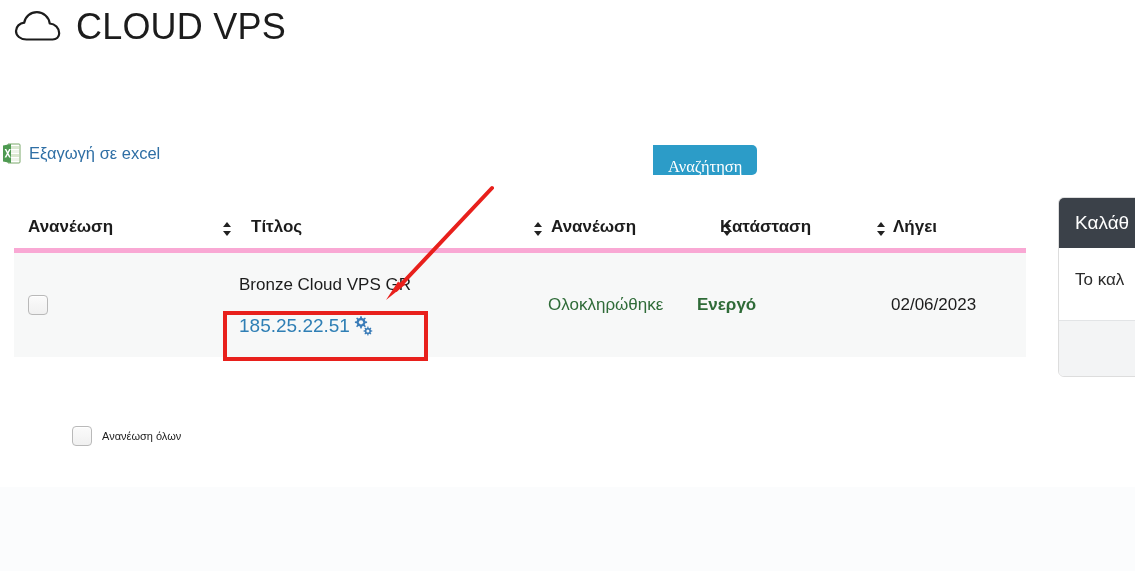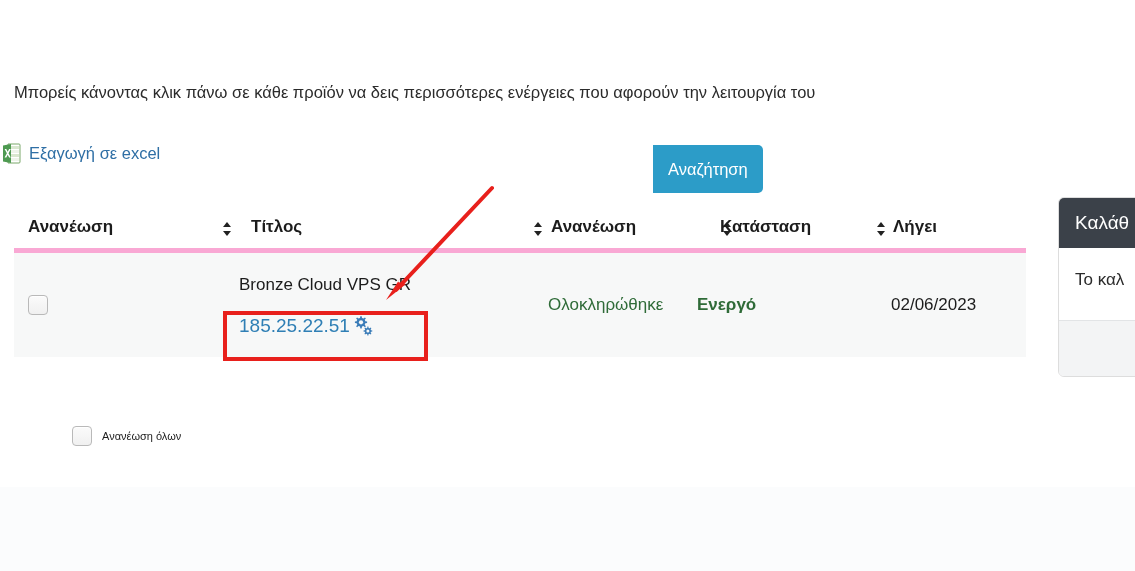--- a/index.html
+++ b/index.html
@@ -84,28 +84,28 @@
     border-radius: 5px 0 0 5px;
     background: linear-gradient(#f2f2f2, #ffffff 42%);
     padding: 0 12px;
     font-size: 16.5px;
     color: #555;
     font-family: "Liberation Sans", sans-serif;
     outline: none;
   }
   .search-input::placeholder { color: #9a9a9a; }
   .search-button {
-    height: 48px;
+    height: 30px;
     padding: 12px 15px;
     border: none;
     border-radius: 0 5px 5px 0;
     background: #2c9cc8;
     color: #ffffff;
     font-size: 16.5px;
-    font-family: Liberation Sans, sans-serif;
+    font-family: Liberation Serif, serif;
     cursor: pointer;
     white-space: nowrap;
   }
 
   
   .table {
     position: absolute;
     left: 14px;
     top: 205px;
     width: 1012px;
@@ -226,22 +226,29 @@
     height: 56px;
   }
 </style>
 </head>
 <body>
 
 <div class="page">
 
   <div class="bottom-band"></div>
 
-
-  <div class="subtitle">Μπορείς κάνοντας κλικ πάνω σε κάθε προϊόν να δεις περισσότερες ενέργειες που αφορούν την λειτουργία του</div>
+  <div class="page-title">
+    <span>
+      <svg class="cloud-icon" width="48" height="34" viewBox="0 0 48 34" fill="none">
+        <path d="M12.5 29.5 C6.2 29.5 2 25.6 2 21 C2 16.7 5.6 13.1 10.2 12.7 C11.2 6.6 16.5 2.2 22.9 2.2 C29.5 2.2 35 7.1 35.7 13.5 C41 13.9 45.2 18.1 45.2 23.3 C45.2 26.8 42.5 29.5 38.6 29.5 Z" stroke="#1c1c1c" stroke-width="2.2" stroke-linejoin="round" fill="none"></path>
+      </svg>
+    </span>
+    <span>CLOUD VPS</span>
+  </div>
+
 
   <a class="export-link">
     <span>
       <svg class="excel-icon" width="20" height="21" viewBox="0 0 20 21">
         <path d="M6 1 H17 A1 1 0 0 1 18 2 V19 A1 1 0 0 1 17 20 H6 Z" fill="#ffffff" stroke="#7aa86b" stroke-width="1"></path>
         <rect x="8" y="3" width="9" height="3" fill="#d9e7cf"></rect>
         <rect x="8" y="7" width="9" height="3" fill="#eef4ea"></rect>
         <rect x="8" y="11" width="9" height="3" fill="#d9e7cf"></rect>
         <rect x="8" y="15" width="9" height="3" fill="#eef4ea"></rect>
         <path d="M1 2.5 L9 1 V20 L1 18.5 Z" fill="#4e9a51"></path>

